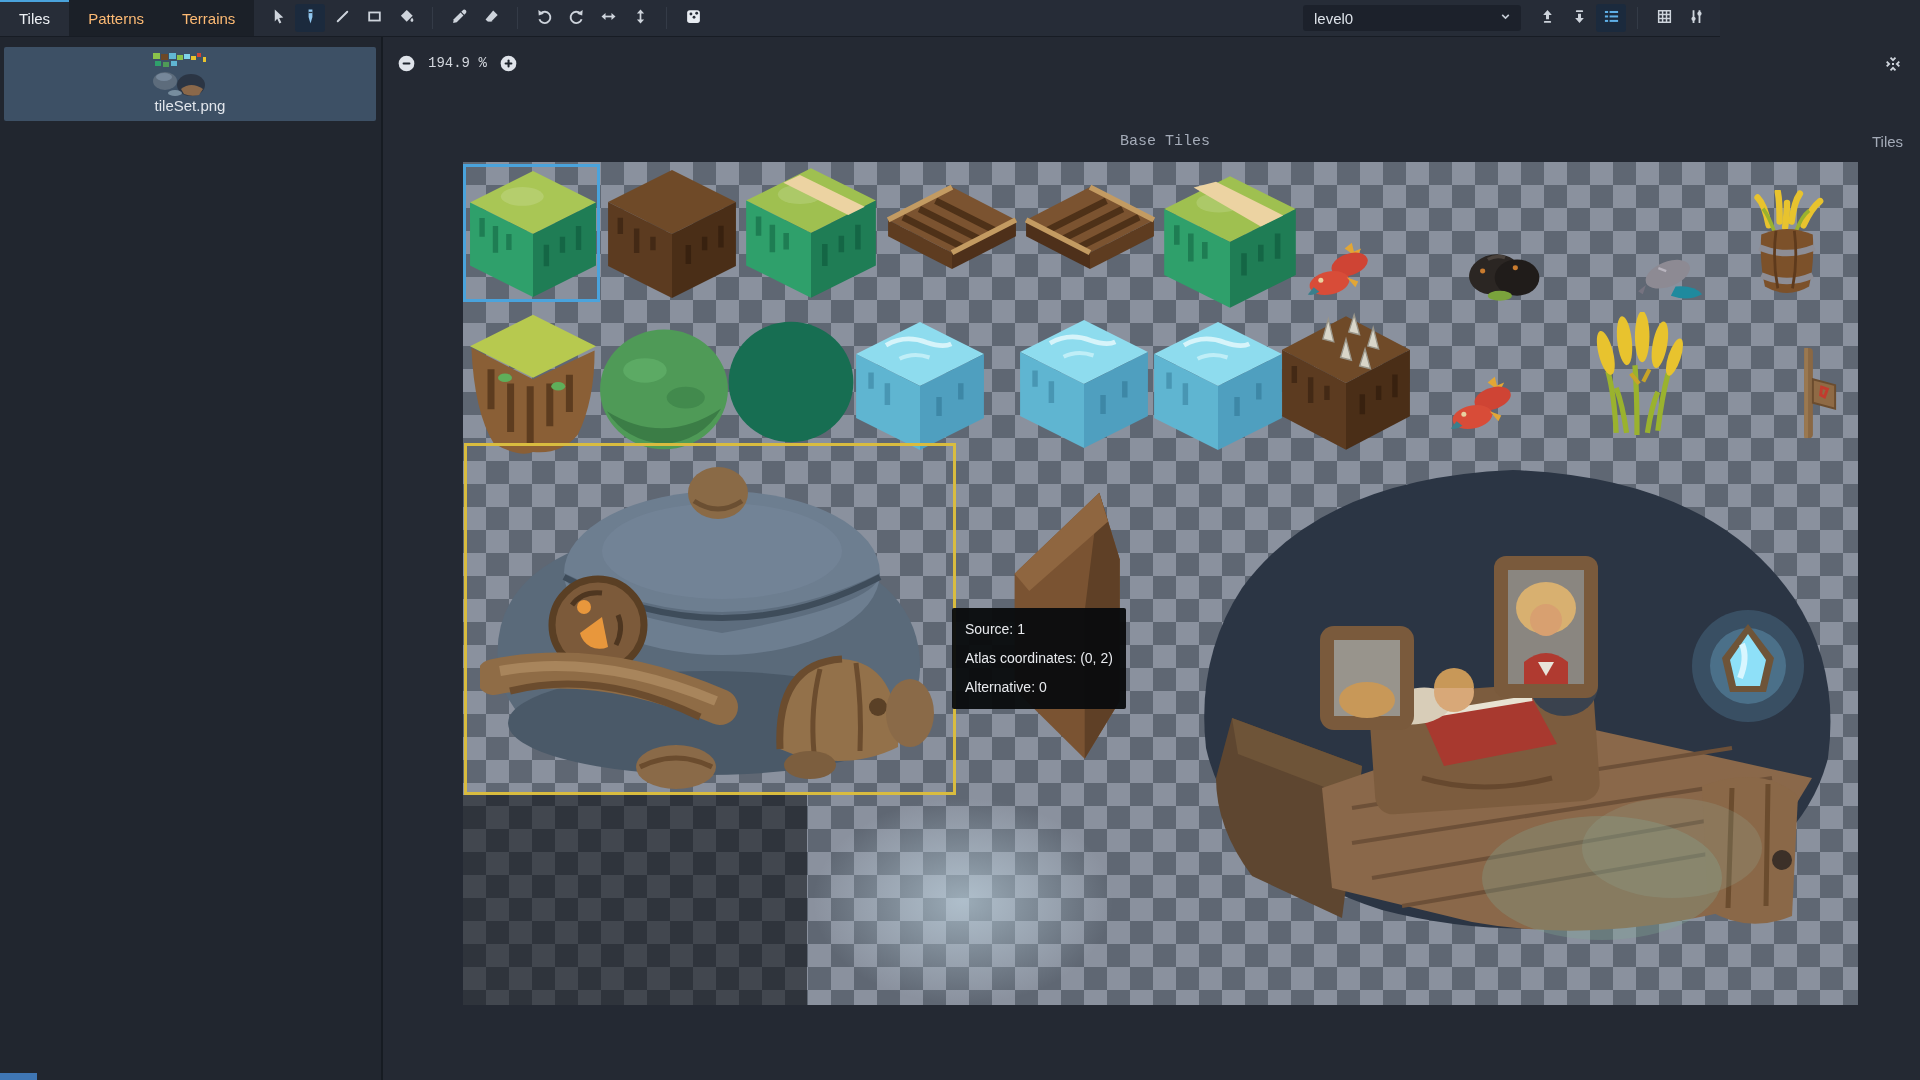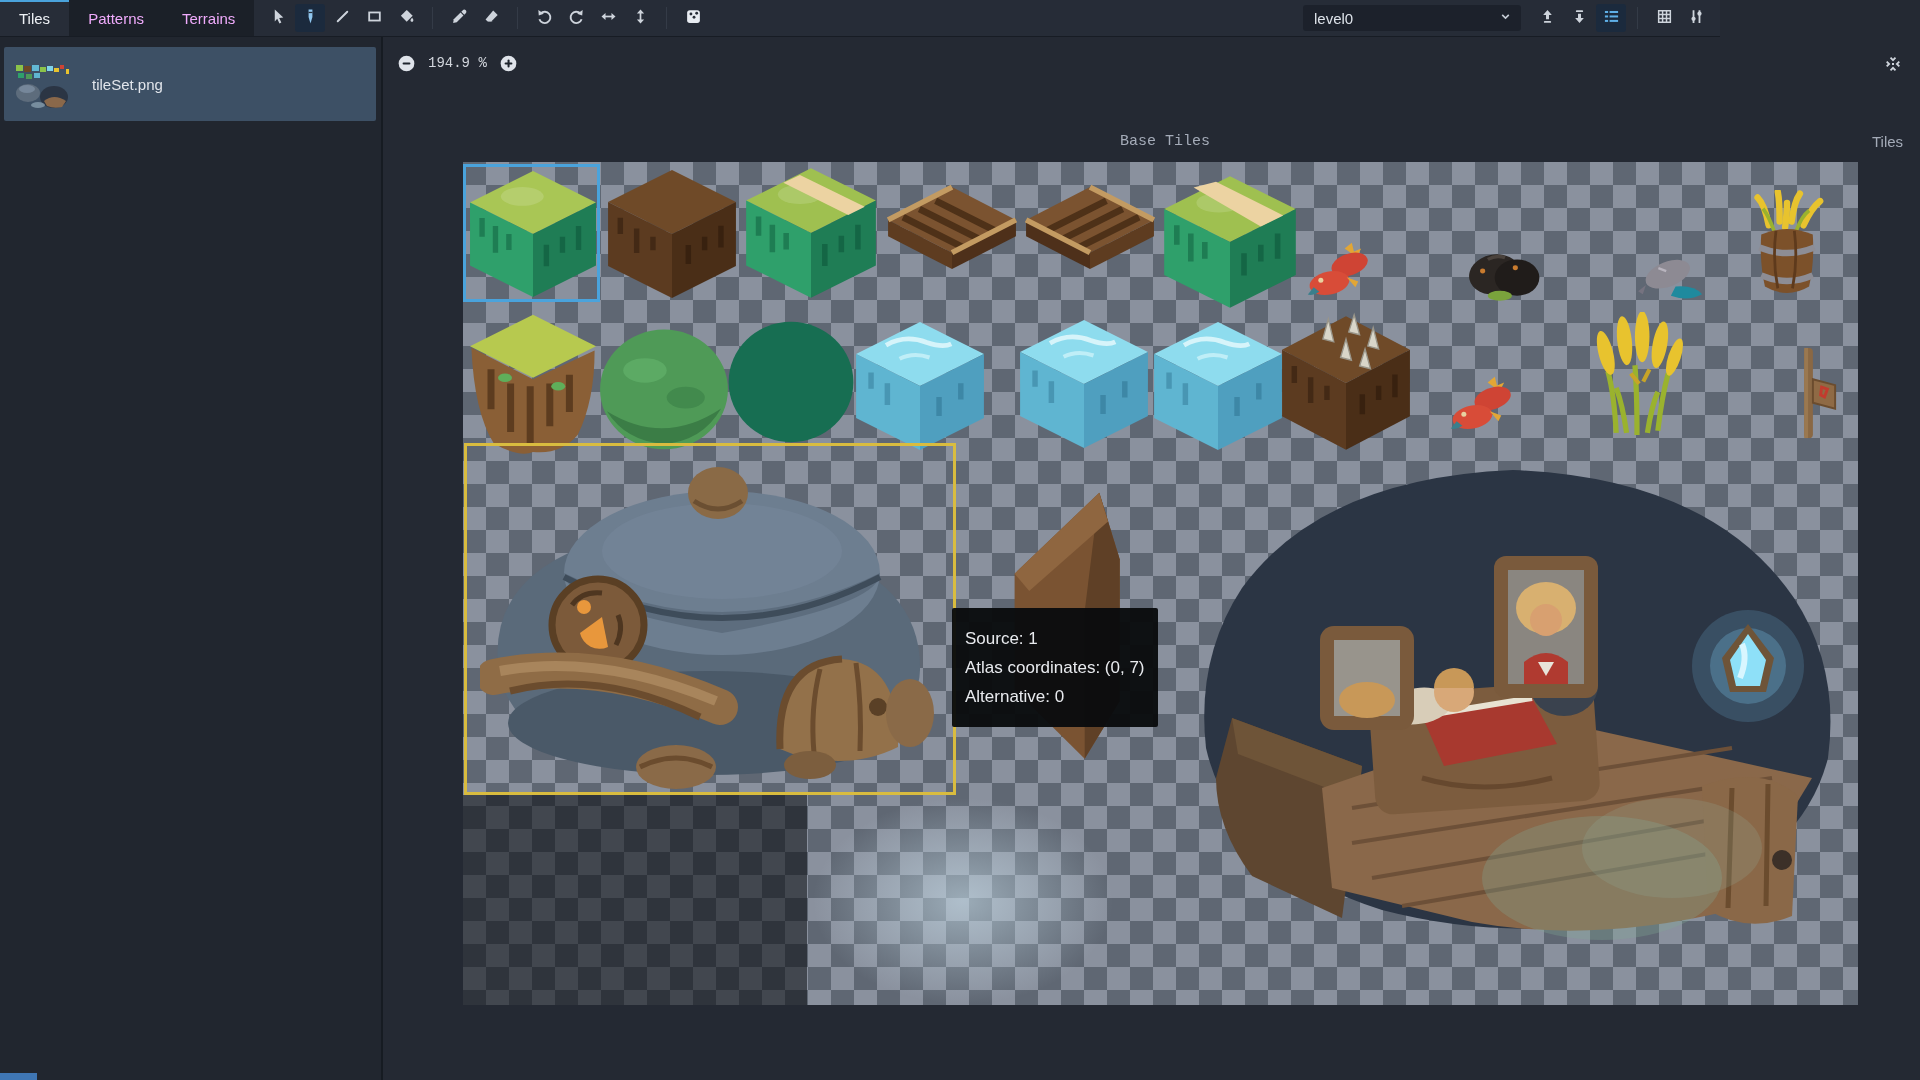--- a/index.html
+++ b/index.html
@@ -5,39 +5,39 @@
   * { margin:0; padding:0; box-sizing:border-box; }
   html,body { width:1920px; height:1080px; overflow:hidden; background:#242933;
               font-family:"Liberation Sans", sans-serif; }
 
   
   .topbar { position:absolute; left:0; top:0; width:1720px; height:37px;
             background:#262c37; border-bottom:1px solid #171c24;
             display:flex; align-items:stretch; }
   .tabstrip { display:flex; background:#1b2028; }
   .tab { display:flex; align-items:center; padding:0 19px; font-size:15px;
-         color:#f0abfc; cursor:default; position:relative; }
+         color:#fdba74; cursor:default; position:relative; }
   .tab.active { background:#272d38; color:#eef1f5;
                 box-shadow:inset 0 2px 0 #4aa3dc; }
   .toolgroup { display:flex; align-items:center; margin-left:8px; }
   .toolbtn { width:30px; height:28px; margin:0 1px; border-radius:3px;
              display:flex; align-items:center; justify-content:center; }
   .toolbtn.active { background:#1b2a3d; }
   .vsep { width:1px; height:22px; background:#343b47; margin:0 10px; align-self:center; }
   .topbar-right { margin-left:auto; display:flex; align-items:center; padding-right:8px; }
   .dropdown { width:218px; height:26px; background:#1c212b; border-radius:3px;
               display:flex; align-items:center; padding:0 8px 0 11px;
               font-size:15px; color:#dde2e9; margin-right:10px; }
   .dropdown .dd-label { flex:1; }
 
   
   .sidebar { position:absolute; left:0; top:37px; width:383px; height:1043px;
              background:#21262f; border-right:2px solid #161b22; }
   .file-item { margin:10px 5px 0 4px; height:74px; border-radius:2px;
-               display:flex; align-items:center; padding:0 10px; }
+               display:flex; align-items:center; padding:0 10px;flex-direction:column; }
   .file-item.selected { background:#3d5065; }
   .file-thumb { width:64px; height:50px; margin-right:14px; flex:none; }
   .file-label { font-size:15px; color:#e2e6ec; }
 
   
   .canvas { position:absolute; left:385px; top:37px; width:1535px; height:1043px;
             background:#242933; overflow:hidden; }
   .zoombar { position:absolute; left:11px; top:16px; display:flex; align-items:center;font-family:Liberation Mono, monospace; }
   .zoombtn { width:20px; height:20px; display:flex; align-items:center; justify-content:center; }
   .zoomval { font-size:14px; color:#d2d6dd; margin:0 12px; min-width:56px; text-align:center; }
@@ -49,22 +49,22 @@
   .atlas { position:absolute; left:78px; top:125px; width:1395px; height:843px;
            background:repeating-conic-gradient(#8a919e 0% 25%, #5f6773 0% 50%);
            background-size:46px 46px; }
   .tile { position:absolute; }
   .tile svg { width:100%; height:100%; display:block; }
   .tile.dark { background:rgba(10,13,18,0.56); }
   .tile.glow { background:radial-gradient(closest-side, rgba(205,228,240,0.55), rgba(205,228,240,0)); }
   .sel { position:absolute; pointer-events:none; }
 
   .tooltip { position:absolute; left:567px; top:571px; z-index:50;
-             background:rgba(9,11,14,0.96); border-radius:2px; padding:16px 13px;
-             font-size:17px; color:#e8eaee; line-height:29px; white-space:nowrap; }
+             background:rgba(9,11,14,0.96); border-radius:2px; padding:7px 13px;
+             font-size:14px; color:#e8eaee; line-height:29px; white-space:nowrap; }
 
   .bottom-accent { position:absolute; left:0; top:1073px; width:37px; height:7px;
                    background:#3f76b4; }
 </style>
 </head>
 <body>
 
 <div class="topbar">
   <div class="tabstrip" id="tabstrip">
       <div class="tab active">Tiles</div>
@@ -539,18 +539,18 @@
         </svg>
       </div>
       <div class="tile dark" style="left: 0px; top: 633px; width: 344px; height: 210px;"></div>
       <div class="tile glow" style="left: 350px; top: 636px; width: 300px; height: 206px;"></div>
       <div class="sel" style="left: 0px; top: 2px; width: 137px; height: 138px; border: 3px solid rgb(74, 163, 220); z-index: 40;"></div>
       <div class="sel" style="left: 1px; top: 281px; width: 492px; height: 352px; border: 3px solid rgb(217, 188, 63); z-index: 40;"></div>
     </div>
 
   <div class="tooltip" id="tooltip">
       <div>Source: 1</div>
-      <div>Atlas coordinates: (0, 7)</div>
+      <div>Atlas coordinates: (0, 2)</div>
       <div>Alternative: 0</div>
     </div>
 </div>
 
 <div class="bottom-accent"></div>
 
 </body></html>

